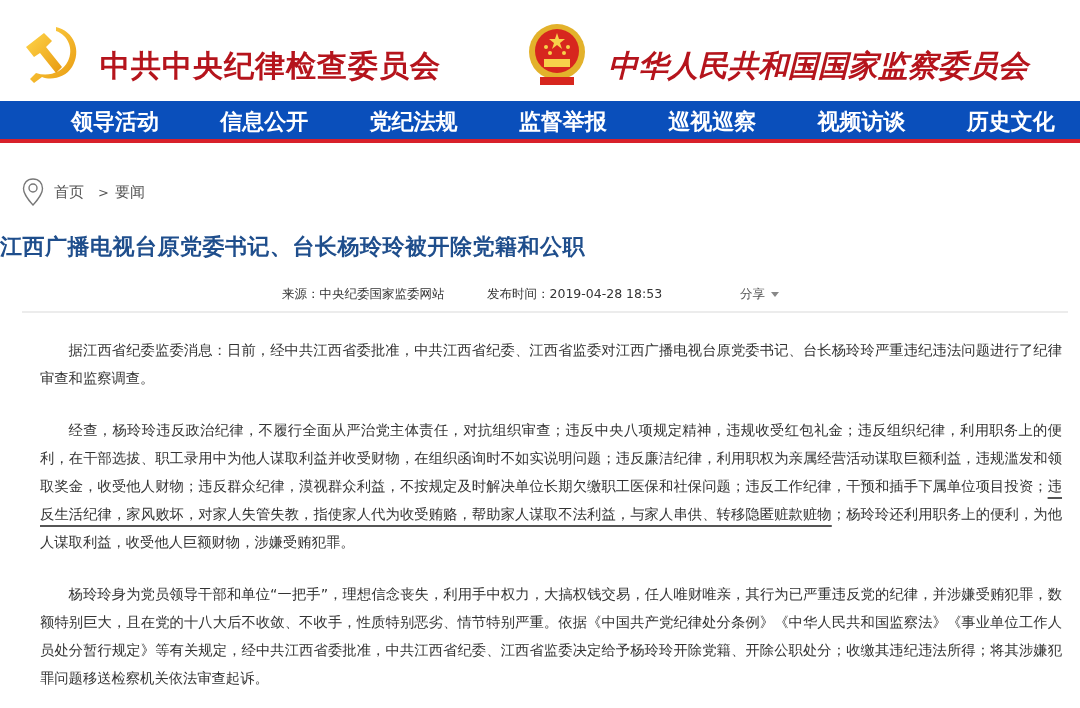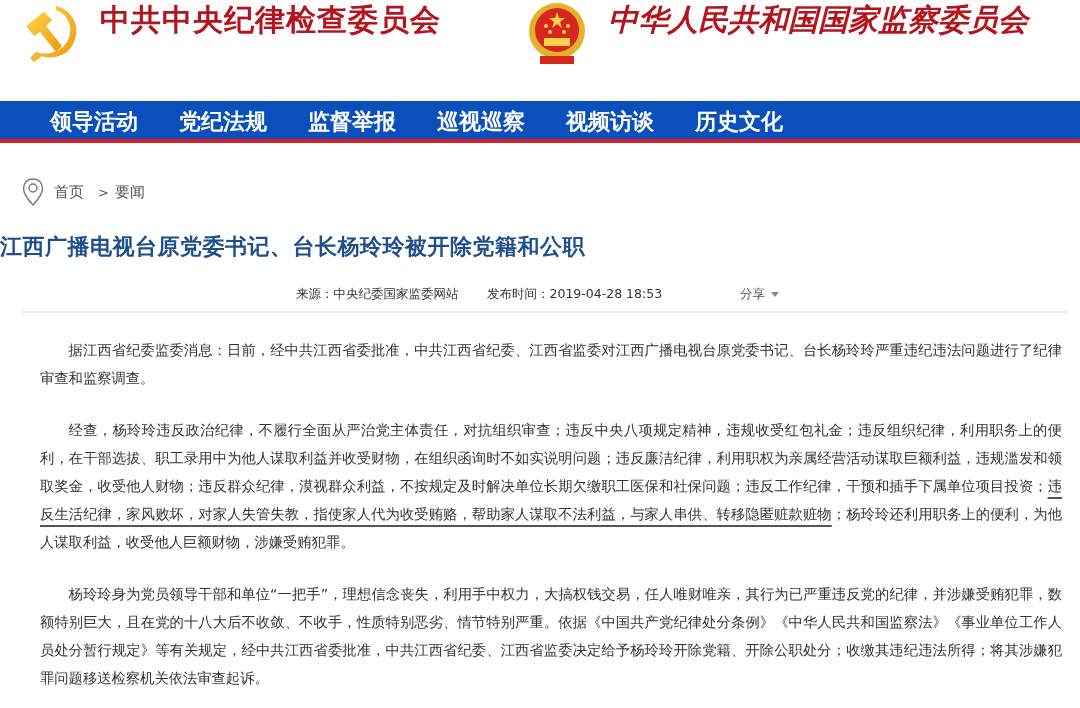--- a/index.html
+++ b/index.html
@@ -1,49 +1,49 @@
 <!DOCTYPE html>
 <html><head>
 <meta charset="utf-8">
 <style>
   * { box-sizing: border-box; margin: 0; padding: 0; }
   html, body { width: 1080px; height: 708px; overflow: hidden; background: #ffffff; }
   body { font-family: "DejaVu Sans", "Liberation Sans", sans-serif; color: #333; position: relative; }
 
   .masthead { position: absolute; left: 0; top: 0; width: 1080px; height: 101px; background: #ffffff; }
-  .brand { position: absolute; top: 0; height: 87px; display: flex; align-items: flex-start; }
+  .brand { position: absolute; top: 0; height: 87px; display: flex; align-items: flex-end; }
   .brand.left { left: 22px; }
   .brand.right { left: 526px; font-style: italic; }
   .brand .logo { width: 62px; height: 66px; display: block; }
   .brand .name {
     font-family: "DejaVu Serif", "Liberation Serif", serif;
     font-weight: bold; color: #b5141c; font-size: 30px; letter-spacing: 1px;
     margin-left: 16px; white-space: nowrap;
   }
   .brand.right .name { margin-left: 20px; font-size: 30px; letter-spacing: 0px; }
 
   .nav { position: absolute; left: 0; top: 101px; width: 1080px; height: 42px; background: #0a4fbb; border-bottom: 4px solid #d8202a; }
-  .nav ul { list-style: none; display: flex; height: 100%; padding-left: 50px; }
+  .nav ul { list-style: none; display: flex; height: 100%; padding-left: 71px; gap: 36px; }
   .nav li {
     font-family: "DejaVu Serif", "Liberation Serif", serif;
     color: #fff; font-size: 22px; font-weight: bold; line-height: 40px;
     width: 129px; white-space: nowrap; cursor: pointer;
   }
 
   .crumbs { position: absolute; left: 22px; top: 178px; display: flex; align-items: center; font-size: 15px; color: #555; }
   .crumbs .pin { width: 22px; height: 28px; margin-right: 10px; }
   .crumbs .sep { margin: 0 6px 0 14px; font-size: 13px; }
 
   .title {
     position: absolute; left: 0; top: 232px; width: 1080px; text-align: left;
     font-size: 22px; font-weight: bold; color: #1f4e8c; letter-spacing: 0.5px;
   }
 
   .meta { position: absolute; top: 286px; font-size: 12.5px; color: #333; white-space: nowrap; }
-  .meta.source { left: 296px; }
+  .meta.source { left: 282px; }
   .meta.date { left: 487px; }
   .meta.share { left: 740px; color: #555; cursor: pointer; }
   .meta.share .caret { display: inline-block; width: 0; height: 0; border-left: 4px solid transparent; border-right: 4px solid transparent; border-top: 5px solid #888; margin-left: 6px; vertical-align: middle; }
 
   .rule { position: absolute; left: 22px; top: 311px; width: 1046px; height: 2px; background: #ececec; }
 
   .article { position: absolute; left: 40px; top: 336px; width: 1022px; font-size: 14.3px; color: #333; line-height: 28px; }
   .article p { text-indent: 2em; margin-bottom: 24px; text-align: justify; }
   .article .ul { text-decoration: underline; text-decoration-thickness: 2px; text-underline-offset: 6px; text-decoration-color: #555; }
 </style>
@@ -76,20 +76,21 @@
       <rect x="18" y="38" width="26" height="8" fill="#f7d24a"></rect>
       <rect x="14" y="56" width="34" height="8" fill="#d7261e"></rect>
     </svg>
     <span class="name">中华人民共和国国家监察委员会</span>
   </div>
 </header>
 
 <nav class="nav">
   <ul>
     <li>领导活动</li>
+    <li>信息公开</li>
     <li>党纪法规</li>
     <li>监督举报</li>
     <li>巡视巡察</li>
     <li>视频访谈</li>
     <li>历史文化</li>
   </ul>
 </nav>
 
 <div class="crumbs">
   <svg class="pin" viewBox="0 0 22 28">

